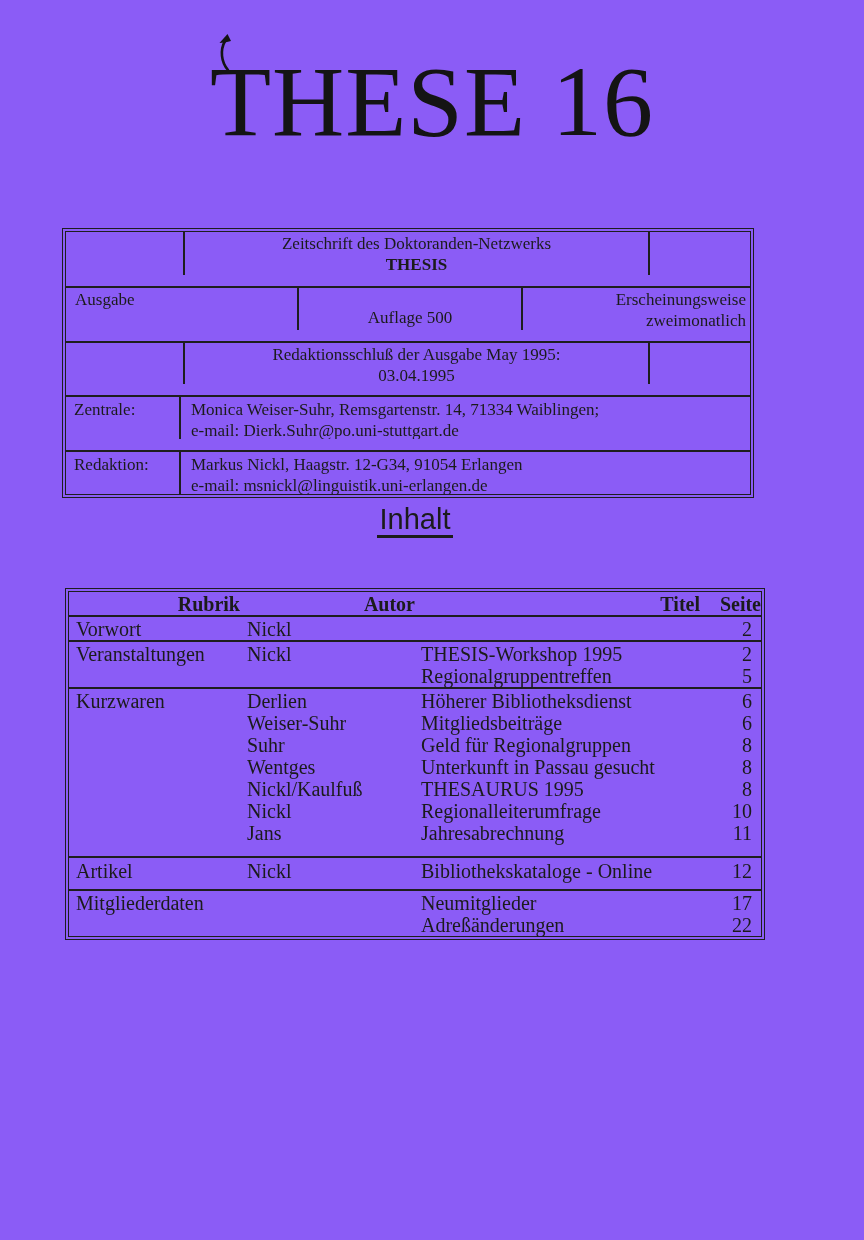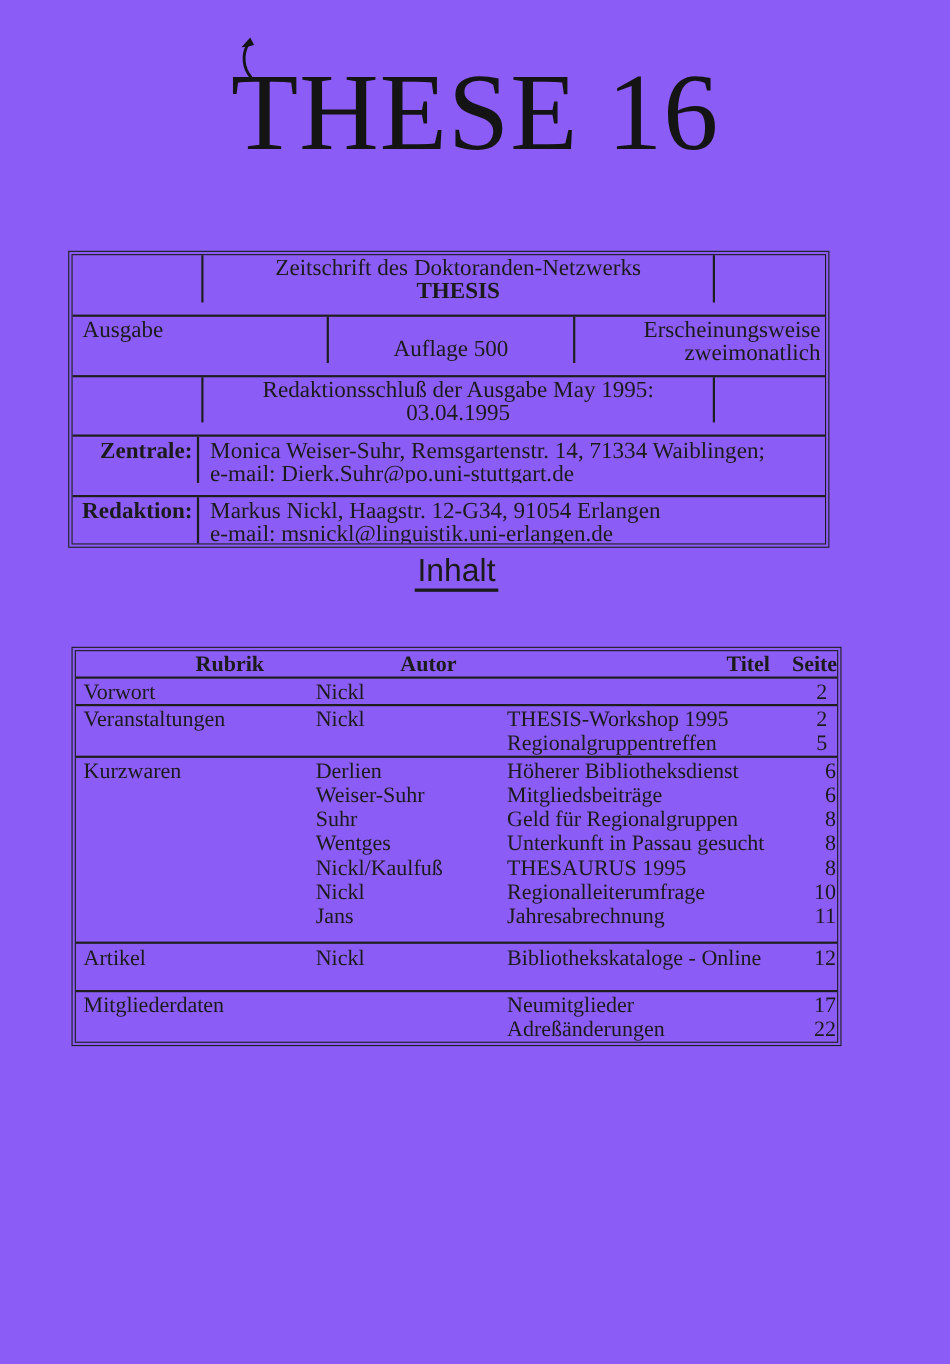--- a/index.html
+++ b/index.html
@@ -26,35 +26,35 @@
     letter-spacing: 1px;
     color: #141414;
     font-family: "Liberation Serif", serif;
   }
 
   
   .masthead {
     position: absolute;
     left: 62px; top: 228px; width: 692px;
     border: 4px double #1e1e1e;
-    font-size: 21px;
+    font-size: 17px;
     line-height: 21px;
   }
   .m-row { display: grid; }
   .m-row + .m-row { border-top: 2px solid #1e1e1e; margin-top: 11px; }
   .m-r1, .m-r3 { grid-template-columns: 117px 467px 1fr; height: 43px; }
   .m-r2 { grid-template-columns: 231px 226px 1fr; height: 44px; }
   .m-r4, .m-r5 { grid-template-columns: 115px 1fr; height: 44px; }
   .m-cell { padding: 1px 4px; overflow: hidden; }
   .m-cell.v-div { border-left: 2px solid #1e1e1e; border-right: 2px solid #1e1e1e; }
   .m-cell.v-right { border-right: 2px solid #1e1e1e; }
   .m-center { text-align: center; }
   .m-right { text-align: right; }
   .m-bottom { display: flex; flex-direction: column; justify-content: flex-end; padding-bottom: 2px; }
-  .m-label { font-weight: 700; padding-left: 8px; padding-top: 2px; text-align: right; }
+  .m-label { font-weight: 400; padding-left: 8px; padding-top: 2px; }
   .m-left-pad { padding-left: 9px; }
   .m-content { padding-left: 10px; padding-top: 2px; }
   .bold { font-weight: 700; }
 
   
   .inhalt-wrap {
     position: absolute;
     left: 65px; top: 504px; width: 700px;
     text-align: center;
   }
@@ -78,30 +78,30 @@
   }
   .toc-header {
     display: grid;
     grid-template-columns: 171px 175px 285px 1fr;
     font-weight: 700;
     height: 25px;
     align-items: center;
     border-bottom: 2px solid #1e1e1e;
   }
   .toc-header .th { text-align: right; }
-  .toc-group { display: flex; gap: 40px; }
+  .toc-group { display: flex; }
   .toc-group + .toc-group { border-top: 2px solid #1e1e1e; }
   .toc-rubrik { width: 171px; flex: 0 0 171px; padding: 1px 2px 0 7px; }
   .toc-entries { flex: 1 1 auto; display: flex; flex-direction: column; padding-top: 1px; }
   .toc-entry { display: grid; grid-template-columns: 175px 285px 1fr; }
   .toc-autor { padding-left: 7px; }
   .toc-titel { padding-left: 6px; }
   .toc-seite { text-align: right; padding-right: 9px; }
   .toc-group.gap-bottom { padding-bottom: 12px; }
-  .toc-group.tall-row { padding-top: 1px; padding-bottom: 18px; }
+  .toc-group.tall-row { padding-top: 1px; padding-bottom: 7px; }
 </style>
 </head>
 <body>
 
 <div class="page">
 
   <div class="arrow-wrap">
     <svg width="26" height="40" viewBox="0 0 26 40">
       <path d="M14 38 C 7 30, 6 18, 11 9" fill="none" stroke="#141414" stroke-width="2.6" stroke-linecap="round"></path>
       <path d="M13.5 2 L5.5 11 L11 10.5 L17 9 Z" fill="#141414"></path>

